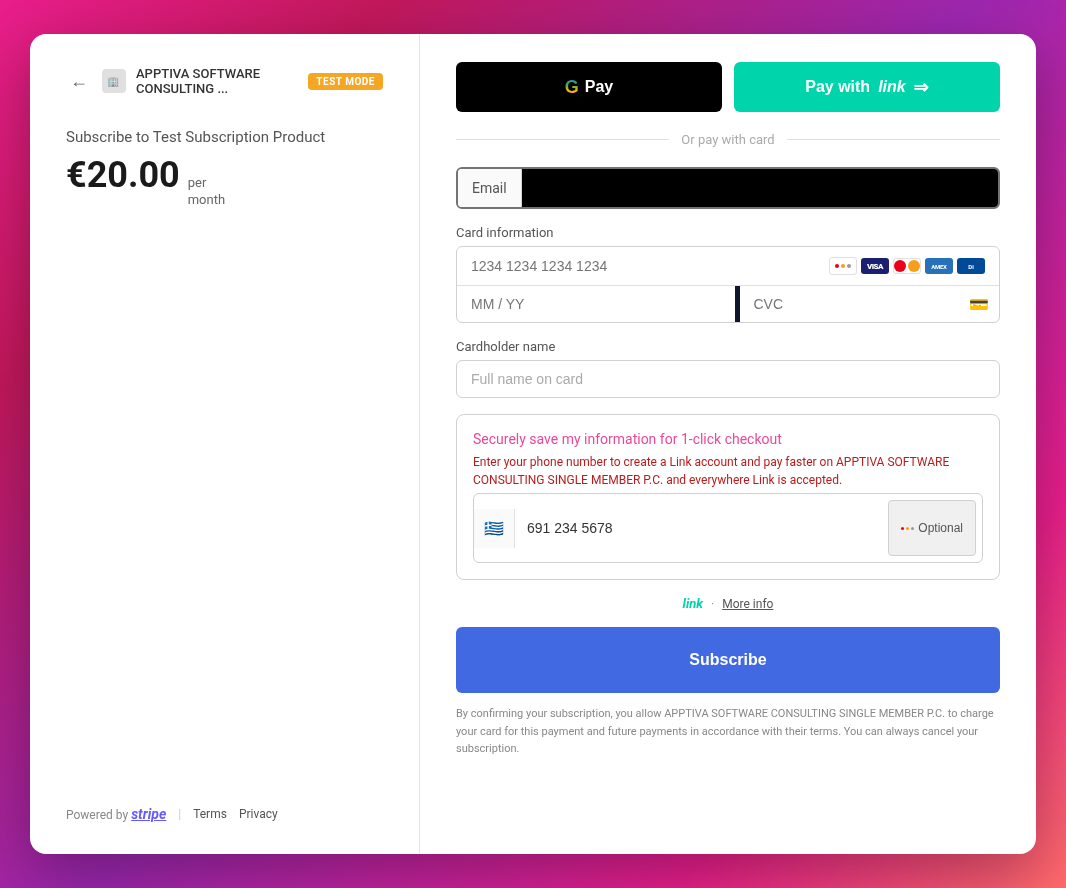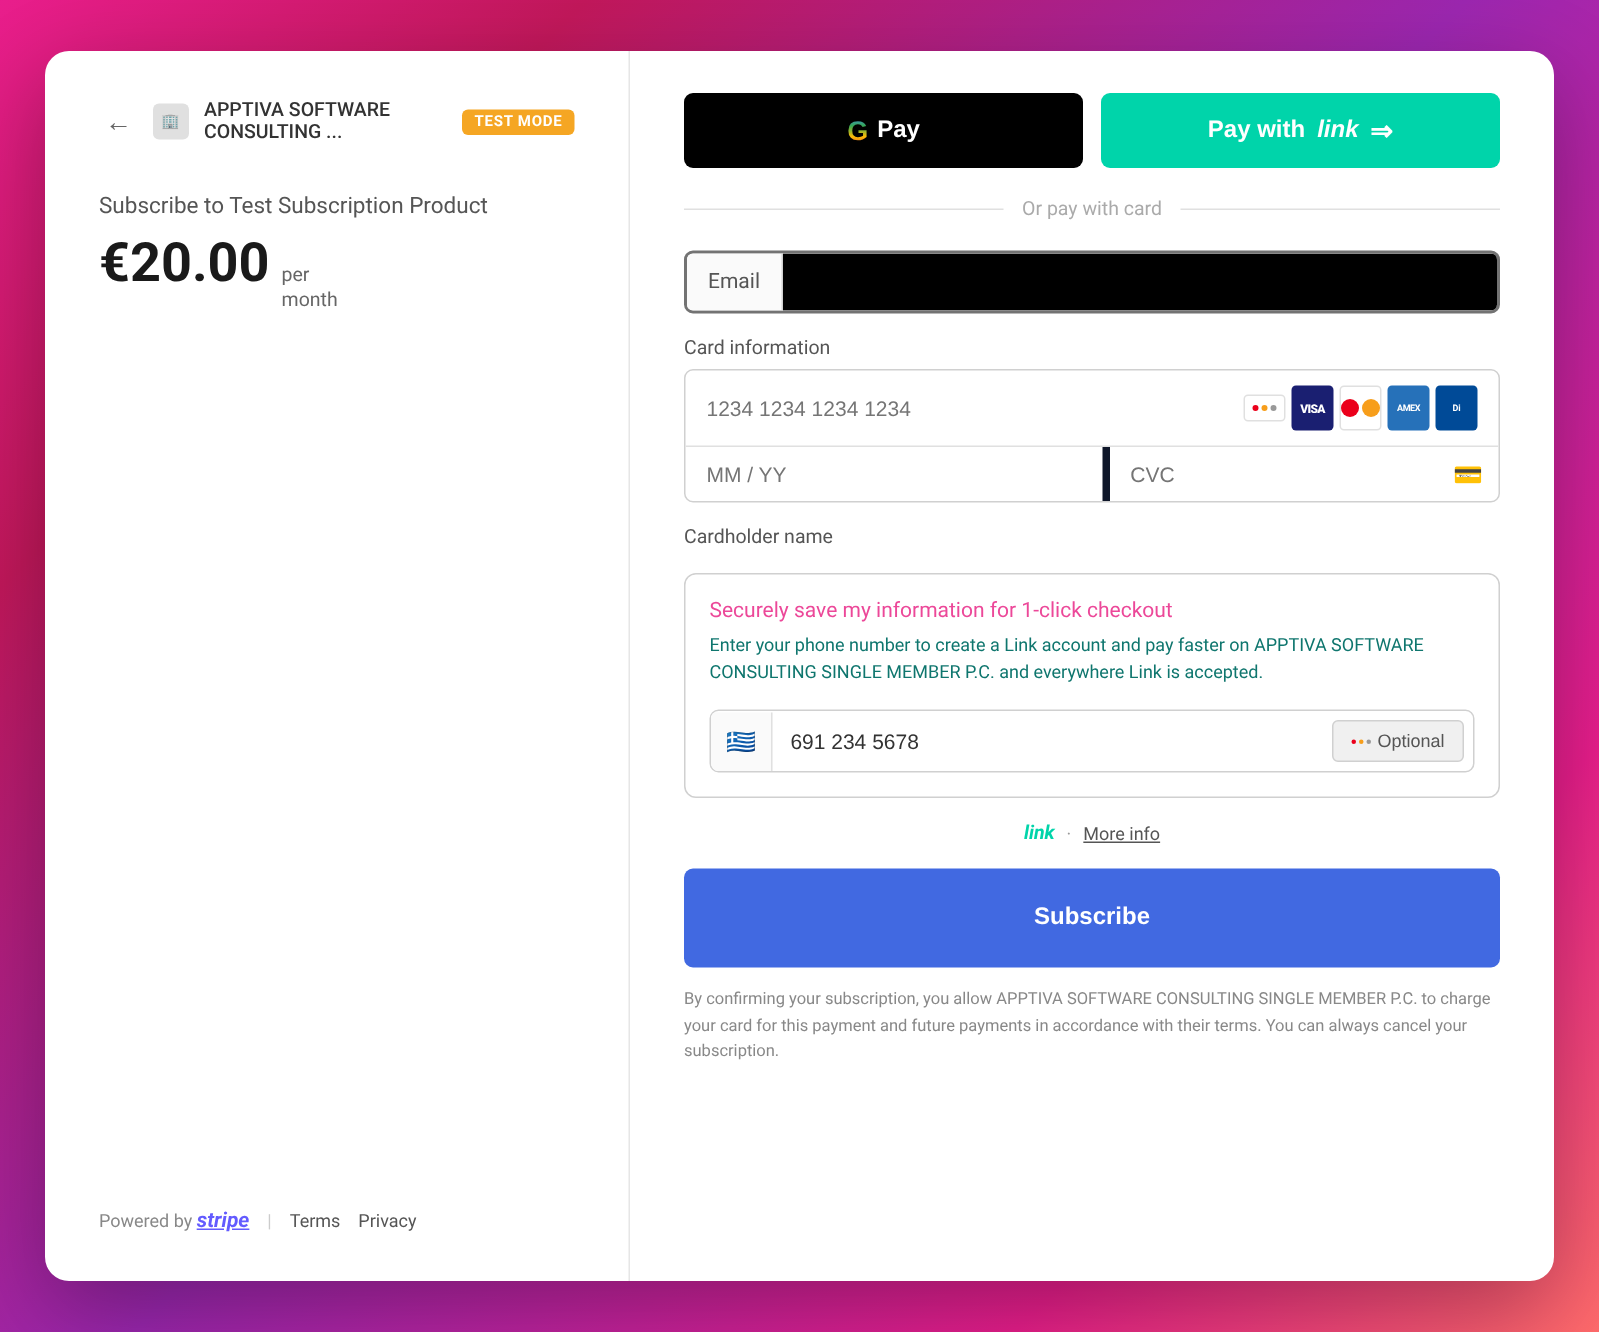--- a/index.html
+++ b/index.html
@@ -251,21 +251,21 @@
       color: #aaa;
       background: transparent;
     }
     .card-icons {
       display: flex;
       gap: 4px;
       align-items: center;
     }
     .card-icon {
       width: 28px;
-      height: 30px;
+      height: 16px;
       border-radius: 3px;
       display: flex;
       align-items: center;
       justify-content: center;
       font-size: 7px;
       font-weight: 700;
       color: #fff;
     }
     .card-icon.amex { background: #2671b9; }
     .card-icon.mastercard {
@@ -331,23 +331,23 @@
       margin-bottom: 16px;
     }
     .save-info-title {
       font-size: 14px;
       font-weight: 400;
       color: #ec4899;
       margin-bottom: 6px;
     }
     .save-info-desc {
       font-size: 12px;
-      color: #0f766e;
+      color: #b91c1c;
       line-height: 1.5;
-      margin-bottom: 16px;
+      margin-bottom: 4px;
     }
     .phone-input-row {
       display: flex;
       align-items: center;
       border: 1px solid #d0d0d0;
       border-radius: 6px;
       overflow: hidden;
     }
     .phone-flag {
       padding: 10px 10px;
@@ -361,21 +361,21 @@
       outline: none;
       padding: 10px 12px;
       font-size: 14px;
       color: #333;
       background: transparent;
     }
     .optional-btn {
       background: #f0f0f0;
       border: 1px solid #d0d0d0;
       border-radius: 4px;
-      padding: 6px 12px;
+      padding: 20px 12px;
       font-size: 12px;
       color: #555;
       cursor: pointer;
       margin: 6px 6px 6px 0;
       display: flex;
       align-items: center;
       gap: 4px;
     }
     .link-footer {
       display: flex;
@@ -551,20 +551,21 @@
             <input class="cvc-input" type="text" placeholder="CVC" style="">
             <span class="cvc-icon">💳</span>
           </div>
         </div>
       </div>
     </div>
 
     
     <div class="form-group">
       <label class="form-label">Cardholder name</label>
+      <input class="input-field" type="text" placeholder="Full name on card" style="">
     </div>
 
     
 
     
     <div class="save-info-box">
       <div class="save-info-title">Securely save my information for 1-click checkout</div>
       <div class="save-info-desc">Enter your phone number to create a Link account and pay faster on APPTIVA SOFTWARE CONSULTING SINGLE MEMBER P.C. and everywhere Link is accepted.</div>
       <div class="phone-input-row">
         <span class="phone-flag">🇬🇷</span>

